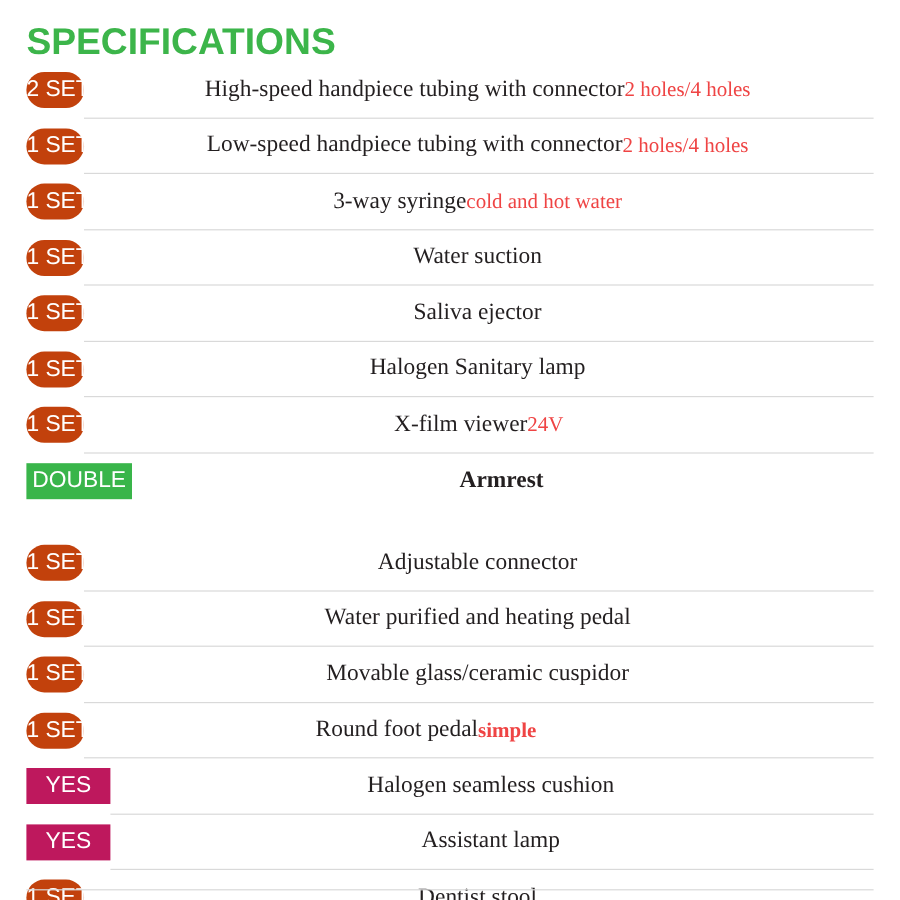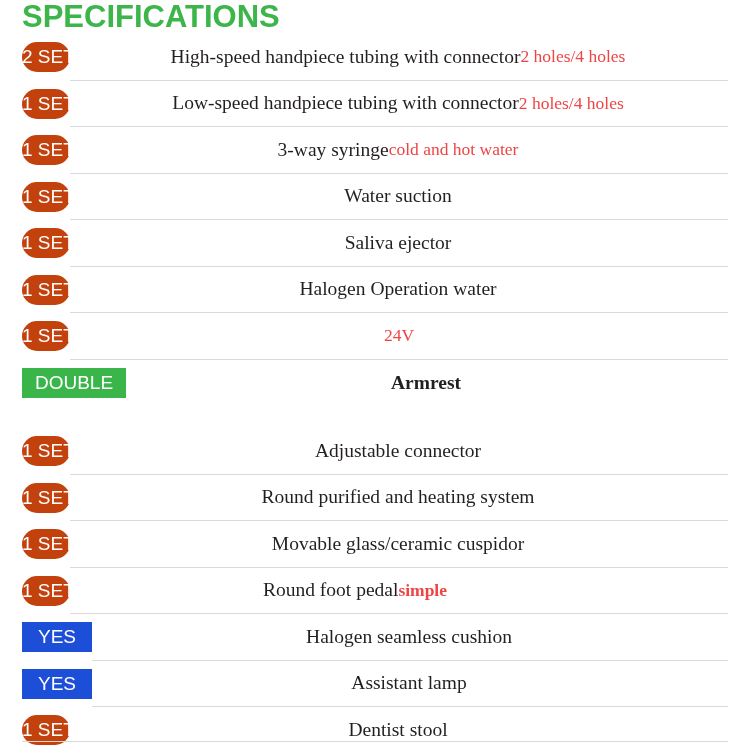--- a/index.html
+++ b/index.html
@@ -18,21 +18,21 @@
     width: 750px;
     height: 750px;
     box-sizing: border-box;
   }
   .title {
     font-family: "Liberation Sans", sans-serif;
     font-weight: bold;
     font-size: 31px;
     color: #3cb54a;
     letter-spacing: 0px;
-    padding: 0 0 0 22px;
+    padding: 18px 0 0 22px;
     line-height: 34px;
   }
   .spec-list {
     margin: 0;
     padding: 0;
     list-style: none;
   }
   .row {
     display: flex;
     align-items: center;
@@ -51,26 +51,26 @@
     text-align: center;
     white-space: nowrap;
     box-sizing: border-box;
   }
   .tag-qty {
     width: 48px;
     background: #c2410c;
     border-radius: 15px;
   }
   .tag-wide {
-    width: 104px;
+    width: 88px;
     background: #39b54a;
   }
   .tag-yes {
     width: 70px;
-    background: #1d4ed8;
+    background: #be185d;
   }
   .label-cell {
     flex: 1 1 auto;
     display: flex;
     align-items: center;
     justify-content: center;
     border-bottom: 1px solid #d9d9d9;
     height: 46.5px;
     box-sizing: border-box;
     margin-left: 0;
@@ -147,27 +147,28 @@
       <li class="row">
         <div class="tag tag-qty">1 SET</div>
         <div class="label-cell">
           <span class="label">Saliva ejector</span>
           <span class="note"></span>
         </div>
       </li>
       <li class="row">
         <div class="tag tag-qty">1 SET</div>
         <div class="label-cell">
-          <span class="label">Halogen Operation water</span>
-          <span class="note"></span>
-        </div>
-      </li>
-      <li class="row">
-        <div class="tag tag-qty">1 SET</div>
-        <div class="label-cell">
+          <span class="label">Halogen Sanitary lamp</span>
+          <span class="note"></span>
+        </div>
+      </li>
+      <li class="row">
+        <div class="tag tag-qty">1 SET</div>
+        <div class="label-cell">
+          <span class="label">X-film viewer</span>
           <span class="note volt">24V</span>
         </div>
       </li>
       <li class="row no-underline">
         <div class="tag tag-wide">DOUBLE</div>
         <div class="label-cell">
           <span class="label">Armrest</span>
           <span class="note"></span>
         </div>
       </li>
@@ -179,21 +180,21 @@
       <li class="row">
         <div class="tag tag-qty">1 SET</div>
         <div class="label-cell">
           <span class="label">Adjustable  connector</span>
           <span class="note"></span>
         </div>
       </li>
       <li class="row">
         <div class="tag tag-qty">1 SET</div>
         <div class="label-cell">
-          <span class="label">Round purified and heating system</span>
+          <span class="label">Water purified and heating pedal</span>
           <span class="note"></span>
         </div>
       </li>
       <li class="row">
         <div class="tag tag-qty">1 SET</div>
         <div class="label-cell">
           <span class="label">Movable glass/ceramic cuspidor</span>
           <span class="note"></span>
         </div>
       </li>

